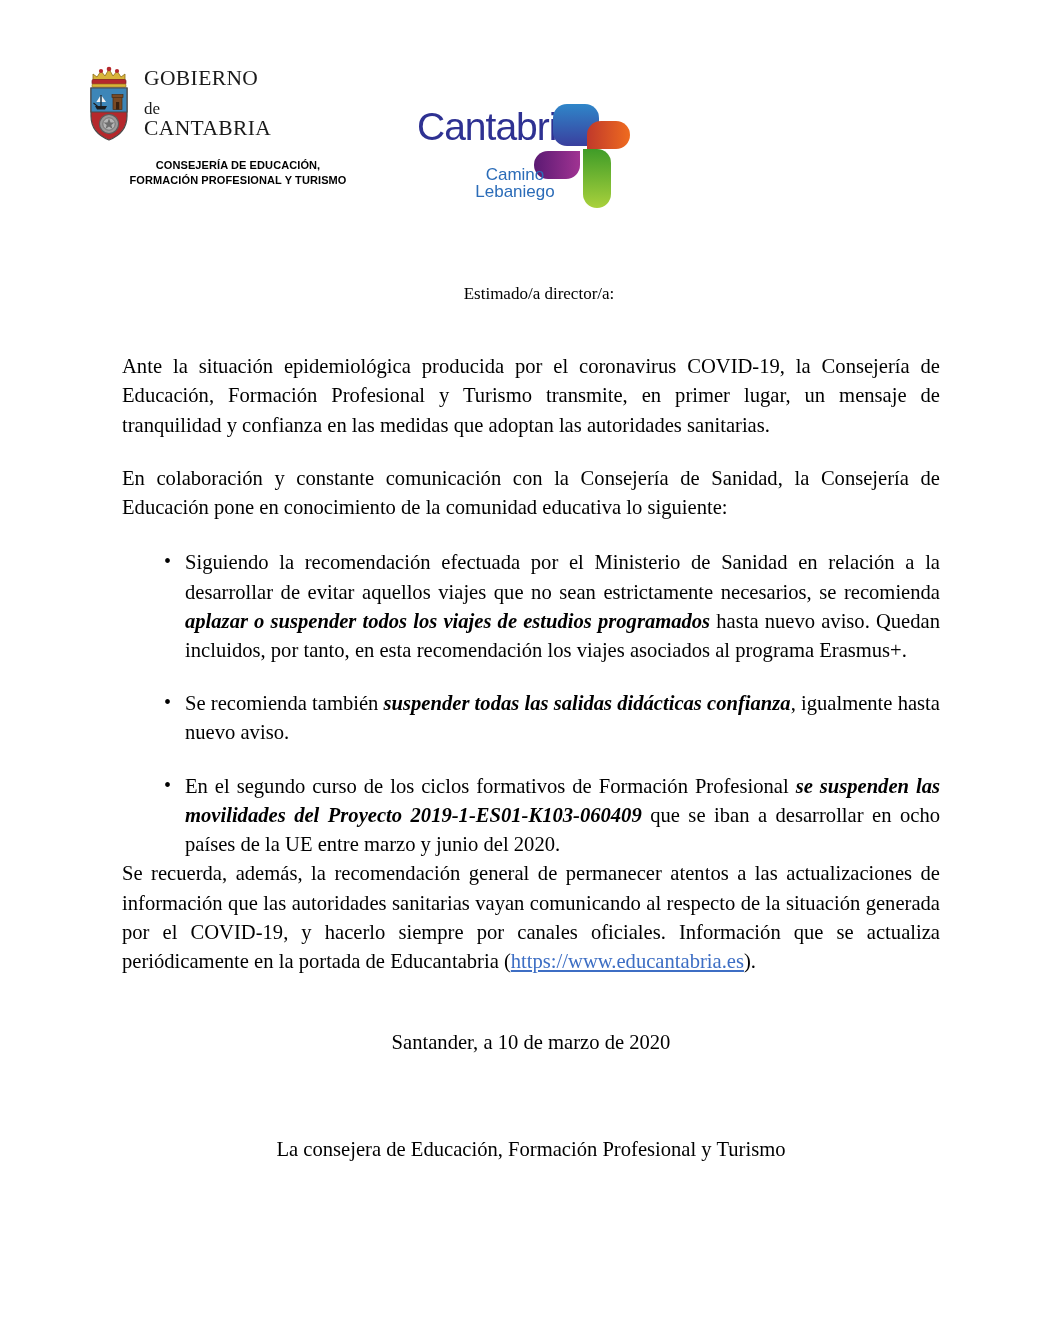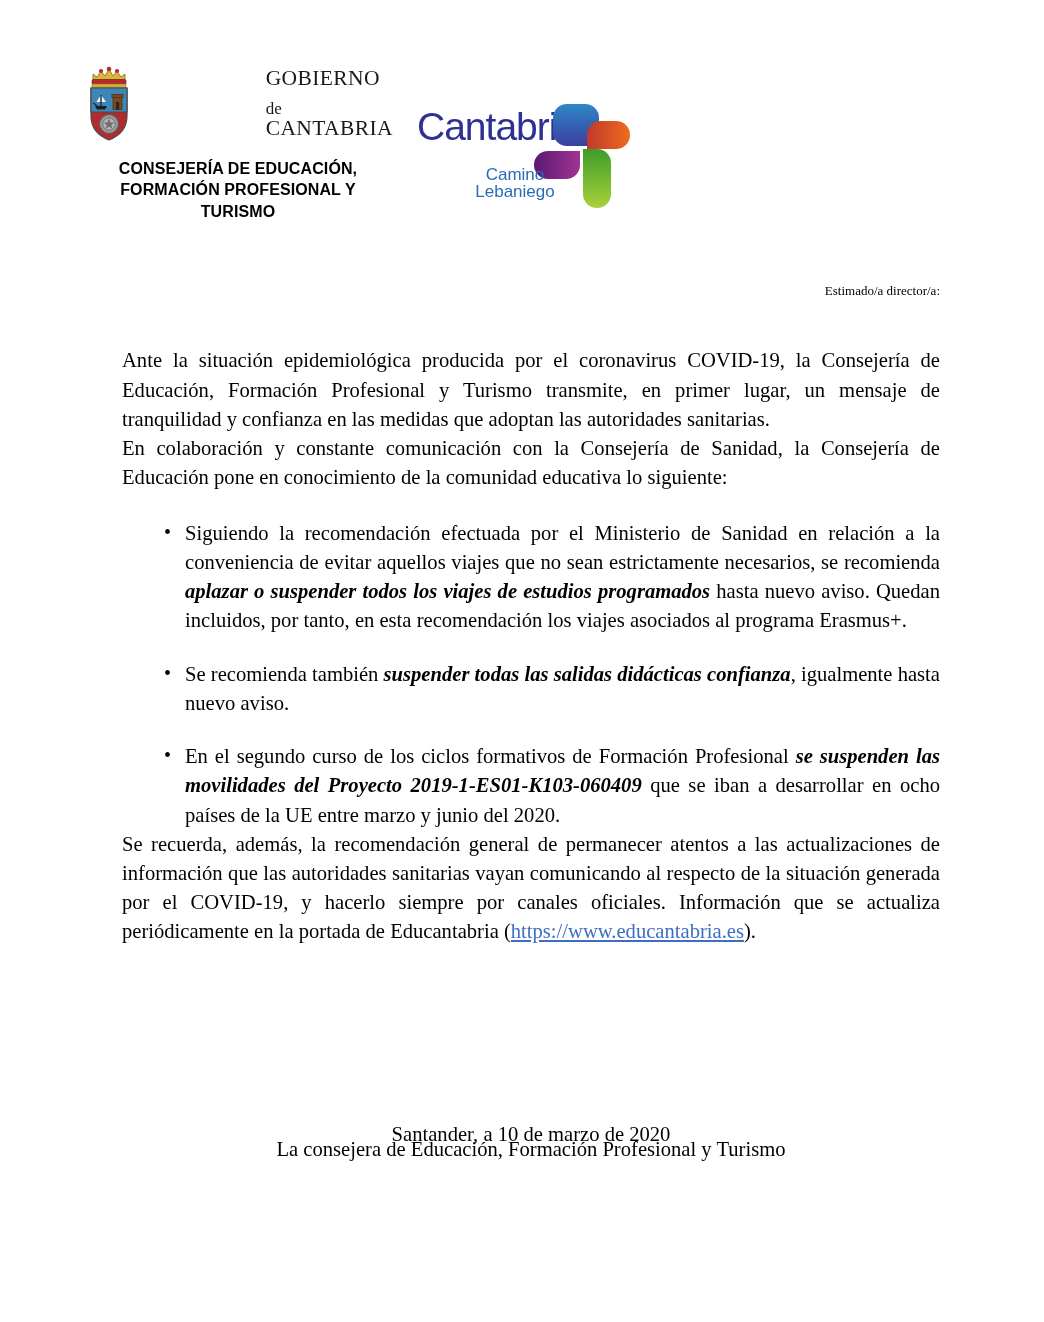--- a/index.html
+++ b/index.html
@@ -37,21 +37,21 @@
     position: absolute;
     left: 83px;
     top: 0;
     width: 310px;
     text-align: center;
   }
 
   .gov-logo-row {
     display: flex;
     align-items: center;
-    justify-content: space-between;
+    justify-content: flex-start;
     gap: 9px;
     height: 84px;
   }
 
   
   .coa {
     width: 52px;
     height: 80px;
     display: block;
   }
@@ -71,21 +71,21 @@
     margin-top: 10px;
   }
   .gov-wordmark .l3 {
     font-size: 21.5px;
     letter-spacing: 0.4px;
   }
 
   .consejeria {
     font-family: "Liberation Sans", "DejaVu Sans", sans-serif;
     font-weight: bold;
-    font-size: 16px;
+    font-size: 11px;
     line-height: 1.33;
     color: #000000;
     margin-top: 12px;
     letter-spacing: 0.1px;
   }
 
   .cantabria-block {
     position: absolute;
     left: 415px;
     top: 36px;
@@ -104,26 +104,26 @@
   p.para {
     margin: 0;
     font-size: 20.6px;
     line-height: 1.42;
     text-align: justify;
     text-justify: inter-word;
   }
 
   .salutation {
     margin: 0 0 46px 16px;
-    font-size: 13px;
-    line-height: 1.42;
-    text-align: right;
-  }
-
-  .para + .para { }
+    font-size: 17px;
+    line-height: 1.42;
+    text-align: center;
+  }
+
+  .para + .para { margin-top: 24px; }
 
   ul.bullets {
     list-style: none;
     margin: 26px 0 0 0;
     padding: 0;
   }
   ul.bullets li {
     position: relative;
     padding-left: 63px;
     font-size: 20.6px;
@@ -152,21 +152,21 @@
 
   
   .closing {
     position: absolute;
     left: 122px;
     width: 818px;
     text-align: center;
     font-size: 20.6px;
     line-height: 1.42;
   }
-  .closing-date  { top: 1120px; }
+  .closing-date  { top: 1028px; }
   .closing-role  { top: 1135px; }
   .closing-name  { top: 1205px; }
 </style>
 </head>
 <body>
 
 <div class="page">
 
   <div class="header">
 
@@ -253,21 +253,21 @@
 
     <p class="salutation">Estimado/a director/a:</p>
 
     <p class="para">Ante la situación epidemiológica producida por el coronavirus COVID-19, la Consejería de Educación, Formación Profesional y Turismo transmite, en primer lugar, un mensaje de tranquilidad y confianza en las medidas que adoptan las autoridades sanitarias.</p>
 
     <p class="para">En colaboración y constante comunicación con la Consejería de Sanidad, la Consejería de Educación pone en conocimiento de la comunidad educativa lo siguiente:</p>
 
     <ul class="bullets">
       <li>
         <span class="bullet-dot">•</span>
-        <span>Siguiendo la recomendación efectuada por el Ministerio de Sanidad en relación a la conveniencia de evitar aquellos viajes que no sean estrictamente necesarios, se recomienda </span><b>aplazar o suspender todos los viajes de estudios programados</b><span> hasta nuevo aviso. Quedan incluidos, por tanto, en esta recomendación los viajes asociados al programa Erasmus+.</span>
+        <span>Siguiendo la recomendación efectuada por el Ministerio de Sanidad en relación a la desarrollar de evitar aquellos viajes que no sean estrictamente necesarios, se recomienda </span><b>aplazar o suspender todos los viajes de estudios programados</b><span> hasta nuevo aviso. Quedan incluidos, por tanto, en esta recomendación los viajes asociados al programa Erasmus+.</span>
       </li>
       <li>
         <span class="bullet-dot">•</span>
         <span>Se recomienda también </span><b>suspender todas las salidas didácticas confianza</b><span>, igualmente hasta nuevo aviso.</span>
       </li>
       <li>
         <span class="bullet-dot">•</span>
         <span>En el segundo curso de los ciclos formativos de Formación Profesional </span><b>se suspenden las movilidades del Proyecto 2019-1-ES01-K103-060409</b><span> que se iban a desarrollar en ocho países de la UE entre marzo y junio del 2020.</span>
       </li>
     </ul>

